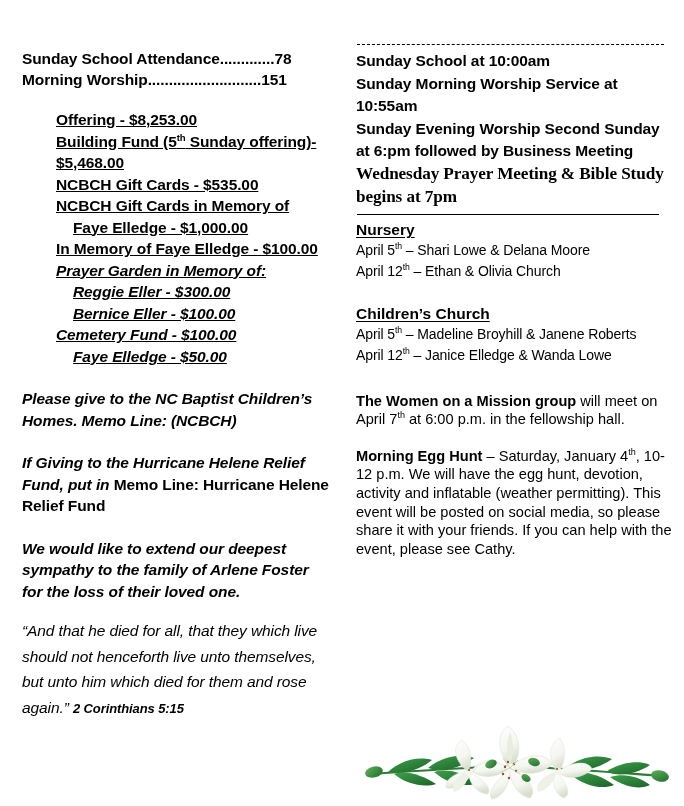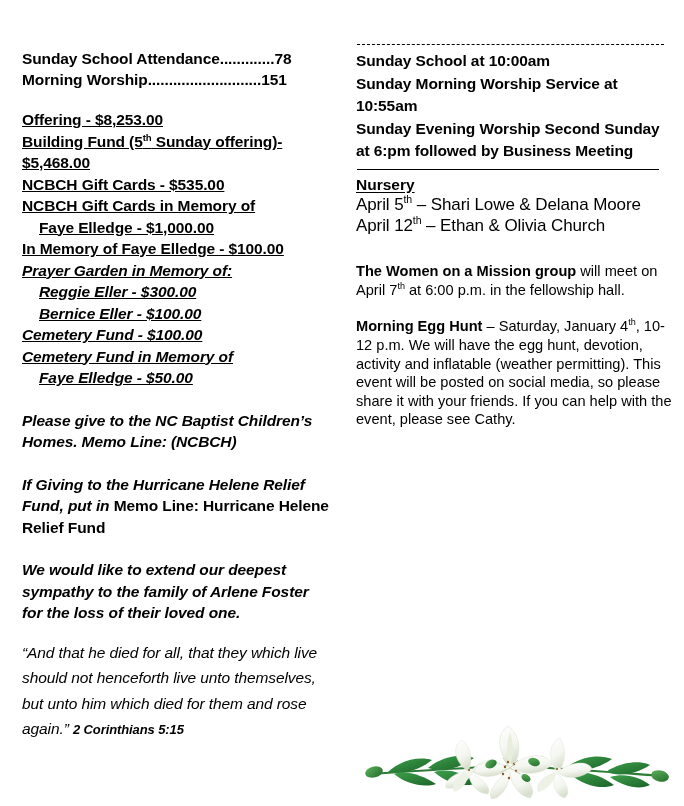--- a/index.html
+++ b/index.html
@@ -27,21 +27,21 @@
     line-height: 21px;
     letter-spacing: -0.1px;
   }
   .offer-block {
     margin-top: 19px;
     font-weight: bold;
     font-size: 15.5px;
     line-height: 21.5px;
     letter-spacing: -0.1px;
   }
-  .offer-block .ln { width: fit-content; max-width: 100%; }
+  .offer-block .ln { width: fit-content; max-width: 100%; margin-left: 34px; }
   .u { text-decoration: underline; text-underline-offset: 1px; }
   .it { font-style: italic; }
   .ind { padding-left: 17px; }
 
   .note {
     margin-top: 21px;
     font-weight: bold;
     font-style: italic;
     font-size: 15.5px;
     line-height: 21.5px;
@@ -89,21 +89,21 @@
 
   .sched-head {
     font-weight: bold;
     font-size: 15.5px;
     line-height: 21px;
     text-decoration: underline;
     text-underline-offset: 1.5px;
     width: fit-content;
   }
   .sched-line {
-    font-size: 17px;
+    font-size: 14px;
     line-height: 20.6px;
     letter-spacing: -0.1px;
   }
   .nursery-wrap { margin-top: 6px; }
   .childrens-wrap { margin-top: 22px; }
 
   .arial-block {
     font-family: "Liberation Sans", sans-serif;
     font-size: 14.6px;
     line-height: 18.6px;
@@ -145,21 +145,20 @@
       <span class="ln u">NCBCH Gift Cards in Memory of</span>
       <span class="ln u ind">Faye Elledge - $1,000.00</span>
 
       <span class="ln u">In Memory of Faye Elledge - $100.00</span>
 
       <span class="ln u it">Prayer Garden in Memory of:</span>
       <span class="ln u it ind">Reggie Eller - $300.00</span>
       <span class="ln u it ind">Bernice Eller - $100.00</span>
 
       <span class="ln u it">Cemetery Fund - $100.00</span>
-      <span class="ln u it">Cemetery Fund in Memory of</span>
       <span class="ln u it ind">Faye Elledge - $50.00</span>
 
     </div>
 
     <p class="note">Please give to the NC Baptist Children’s Homes. Memo Line: (NCBCH)</p>
 
     <p class="note"><span>If Giving to the Hurricane Helene Relief Fund, put in </span><span class="plain">Memo Line: Hurricane Helene Relief Fund</span></p>
 
     <p class="note">We would like to extend our deepest sympathy to the family of Arlene Foster for the loss of their loved one.</p>
 
@@ -167,29 +166,35 @@
   </div>
 
   <div class="col col-right">
 
     <hr class="dash-rule">
 
     <div class="services">
       <span class="ln">Sunday School at 10:00am</span>
       <span class="ln">Sunday Morning Worship Service at 10:55am</span>
       <span class="ln">Sunday Evening Worship Second Sunday at 6:pm followed by Business Meeting</span>
+      <span class="ln serif">Wednesday Prayer Meeting &amp; Bible Study begins at 7pm</span>
     </div>
 
     <div class="nursery-wrap">
       <hr class="solid-rule">
       <div class="sched-head">Nursery</div>
       <div class="sched-line"><span>April 5</span><sup>th</sup><span> – Shari Lowe &amp; Delana Moore</span></div>
       <div class="sched-line"><span>April 12</span><sup>th</sup><span> – Ethan &amp; Olivia Church</span></div>
     </div>
 
+    <div class="childrens-wrap">
+      <div class="sched-head">Children’s Church</div>
+      <div class="sched-line"><span>April 5</span><sup>th</sup><span> – Madeline Broyhill &amp; Janene Roberts</span></div>
+      <div class="sched-line"><span>April 12</span><sup>th</sup><span> – Janice Elledge &amp; Wanda Lowe</span></div>
+    </div>
 
     <p class="arial-block wom-wrap"><b>The Women on a Mission group</b><span> will meet on April 7</span><sup>th</sup><span> at 6:00 p.m. in the fellowship hall.</span></p>
 
     <p class="arial-block egg-wrap"><b>Morning Egg Hunt</b><span> – Saturday, January 4</span><sup>th</sup><span>, 10-12 p.m.  We will have the egg hunt, devotion, activity and inflatable (weather permitting).  This event will be posted on social media, so please share it with your friends.  If you can help with the event, please see Cathy.</span></p>
   </div>
 
   <svg class="floral" viewBox="0 0 318 80">
     <defs>
       <linearGradient id="petalG" x1="0" y1="0" x2="0.3" y2="1">
         <stop offset="0%" stop-color="#ffffff"></stop>

